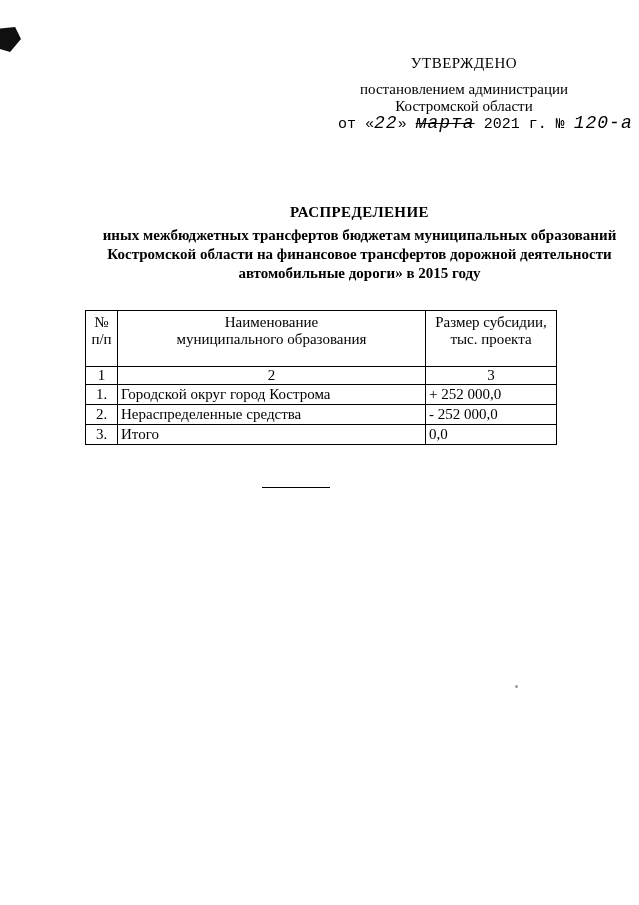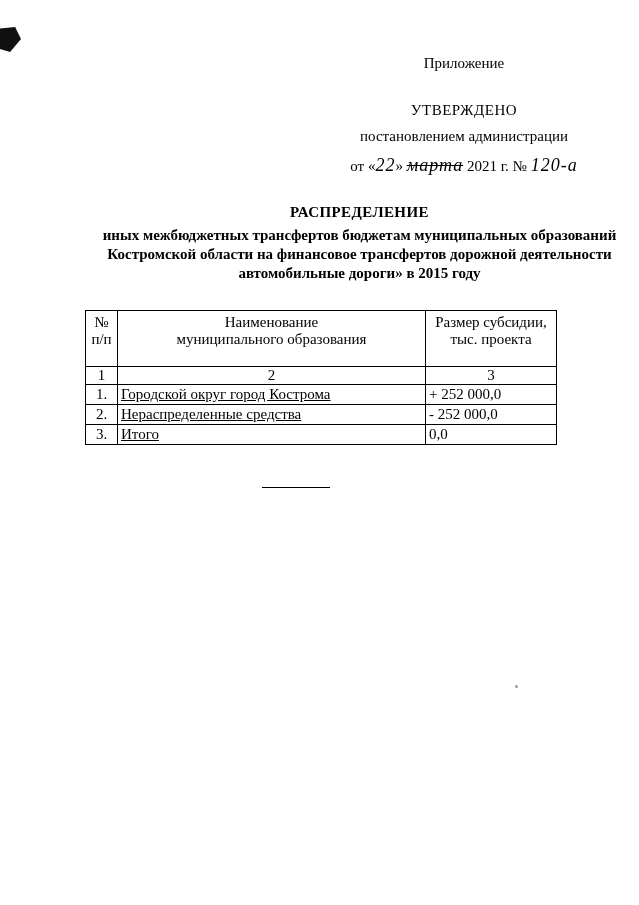--- a/index.html
+++ b/index.html
@@ -32,22 +32,23 @@
     position: absolute;
     left: 338px;
     top: 55px;
     width: 252px;
     text-align: center;
     line-height: 17px;
   }
   .appendix { margin-bottom: 30px; }
   .approved { margin-bottom: 9px; letter-spacing: 0.5px; }
   .date-line {
-    margin-top: 12px;
+    margin-top: 0;
     white-space: nowrap;
+    font-family: Liberation Mono, monospace;
   }
   .handwritten {
     font-style: italic;
     font-size: 18px;
     letter-spacing: 1px;
   }
   .hw-month {
     text-decoration: line-through;
     text-decoration-thickness: 1px;
   }
@@ -89,21 +90,21 @@
     padding-bottom: 18px;
     line-height: 17px;
   }
   .numbering-row td {
     text-align: center;
     height: 16px;
     padding: 0 3px;
   }
   .data-row td { height: 16px; }
   .cell-num { text-align: center; }
-  .cell-name { text-align: left; padding-left: 6px; text-decoration: underline; }
+  .cell-name { text-align: left; padding-left: 6px; }
   .cell-val { text-align: left; }
   
   .short-line {
     position: absolute;
     top: 487px;
     left: 262px;
     width: 68px;
     border-top: 1px solid #000;
   }
   
@@ -118,23 +119,23 @@
   }
 </style>
 </head>
 <body>
 
 <div class="page">
 
   <div class="scan-mark"></div>
 
   <div class="right-block">
-    <div class="appendix">Приложение</div>
     <div class="approved">УТВЕРЖДЕНО</div>
     <div>постановлением администрации</div>
+    <div>Костромской области</div>
     <div class="date-line"><span>от «</span><span class="handwritten">22</span><span>»</span> <span class="handwritten hw-month">марта</span> <span>2021 г. №</span> <span class="handwritten">120-а</span></div>
   </div>
 
   <div class="title-block">
     <div class="t1">РАСПРЕДЕЛЕНИЕ</div>
     <div>иных межбюджетных трансфертов бюджетам муниципальных образований</div>
     <div>Костромской области на финансовое трансфертов дорожной деятельности</div>
     <div>автомобильные дороги» в 2015 году</div>
   </div>
 

